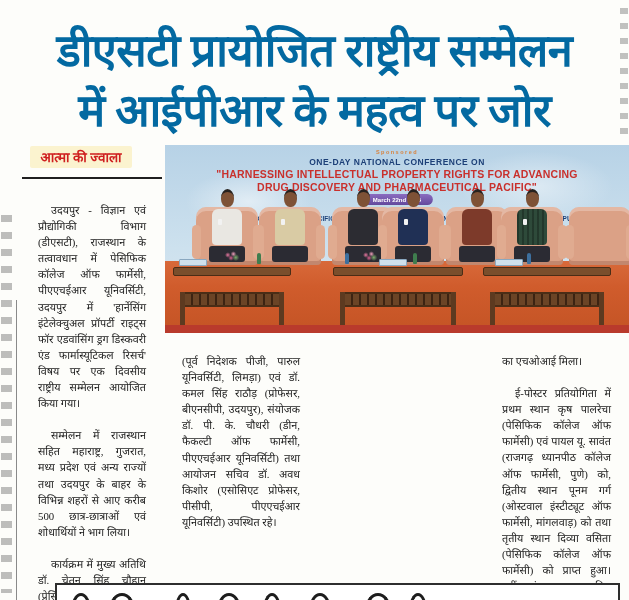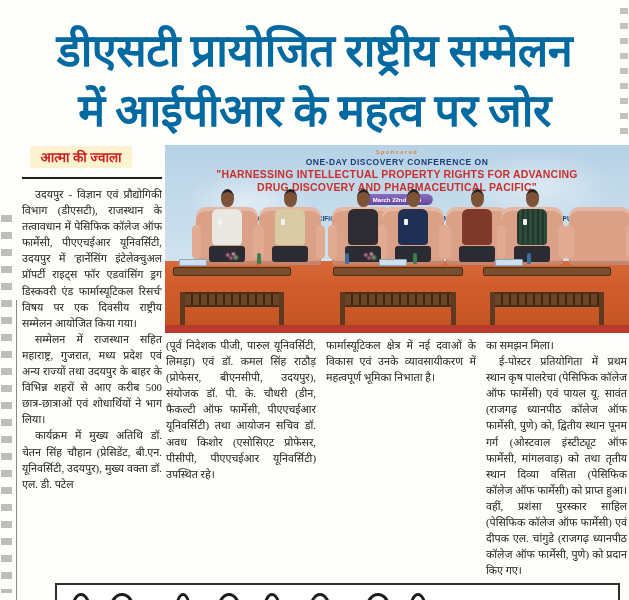--- a/index.html
+++ b/index.html
@@ -19,21 +19,21 @@
      background:repeating-linear-gradient(180deg,#666 0 6px,transparent 6px 15px);}
 
   
   .kicker{position:absolute;left:30px;top:146px;width:102px;padding:2px 0;text-align:center;
           background:#fbf3cf;color:#cf1f1f;font-weight:700;font-size:13.5px;border-radius:2px;
           font-family:"Liberation Serif",serif;}
   .kicker-rule{position:absolute;left:22px;top:177px;width:140px;height:2px;background:#1f1f1f;}
 
   
   .col{position:absolute;font-size:10.8px;line-height:16.1px;text-align:justify;overflow:hidden;}
-  .col p{margin:0;text-indent:13px;}
+  .col p{margin:16px;text-indent:13px;}
   .col p.cont{text-indent:0;}
   .col1{left:22px;top:186px;width:140px;height:414px;}
   .col2{left:166px;top:337px;width:150px;height:263px;}
   .col3{left:326px;top:337px;width:150px;height:263px;}
   .col4{left:486px;top:337px;width:141px;height:263px;}
 
   
   .photo{position:absolute;left:165px;top:145px;width:464px;height:188px;overflow:hidden;background:#c3d8e8;}
   .backdrop{position:absolute;inset:0;
      background:
@@ -117,21 +117,21 @@
   <div class="col col1">
     <p>उदयपुर - विज्ञान एवं प्रौद्योगिकी विभाग (डीएसटी), राजस्थान के तत्वावधान में पेसिफिक कॉलेज ऑफ फार्मेसी, पीएएचईआर यूनिवर्सिटी, उदयपुर में 'हार्नेसिंग इंटेलेक्चुअल प्रॉपर्टी राइट्स फॉर एडवांसिंग ड्रग डिस्कवरी एंड फार्मास्यूटिकल रिसर्च' विषय पर एक दिवसीय राष्ट्रीय सम्मेलन आयोजित किया गया।</p>
     <p>सम्मेलन में राजस्थान सहित महाराष्ट्र, गुजरात, मध्य प्रदेश एवं अन्य राज्यों तथा उदयपुर के बाहर के विभिन्न शहरों से आए करीब 500 छात्र-छात्राओं एवं शोधार्थियों ने भाग लिया।</p>
     <p>कार्यक्रम में मुख्य अतिथि डॉ. चेतन सिंह चौहान (प्रेसिडेंट, बी.एन. यूनिवर्सिटी, उदयपुर), मुख्य वक्ता डॉ. एल. डी. पटेल</p>
   </div>
 
   <div class="photo">
     <div class="backdrop"></div>
 
     <div class="bline b-sponsored">Sponsored</div>
-    <div class="bline b-conf">ONE-DAY DISCOVERY CONFERENCE ON</div>
+    <div class="bline b-conf">ONE-DAY NATIONAL CONFERENCE ON</div>
     <div class="bline b-title1">"HARNESSING INTELLECTUAL PROPERTY RIGHTS FOR ADVANCING</div>
     <div class="bline b-title2">DRUG DISCOVERY AND PHARMACEUTICAL PACIFIC"</div>
     <div class="b-pill">March 22nd 2025</div>
     <div class="bline b-orgby">Organised by</div>
     <div class="bline b-orgline">PACIFIC COLLEGE OF PHARMACY, PACIFIC ACADEMY OF HIGHER EDUCATION AND RESEARCH UNIVERSITY, UDAIPUR (RAJ.)</div>
 
     <div class="floor"></div>
 
     <div class="sofa" style="left:31px"></div>
     <div class="sofa" style="left:94px"></div>
@@ -209,24 +209,23 @@
         </div>
     </div>
 
     <div class="carpet"></div>
   </div>
 
   <div class="col col2">
     <p class="cont">(पूर्व निदेशक पीजी, पारुल यूनिवर्सिटी, लिमड़ा) एवं डॉ. कमल सिंह राठौड़ (प्रोफेसर, बीएनसीपी, उदयपुर), संयोजक डॉ. पी. के. चौधरी (डीन, फैकल्टी ऑफ फार्मेसी, पीएएचईआर यूनिवर्सिटी) तथा आयोजन सचिव डॉ. अवध किशोर (एसोसिएट प्रोफेसर, पीसीपी, पीएएचईआर यूनिवर्सिटी) उपस्थित रहे।</p>
   </div>
   <div class="col col3">
-    <p class="cont">फार्मास्यूटिकल क्षेत्र में नई दवाओं के विकास एवं उनके व्यावसायीकरण में महत्वपूर्ण भूमिका निभाता है।</p>
   </div>
   <div class="col col4">
-    <p class="cont">का समझन मिला।</p>
+    <p class="cont">का एचओआई मिला।</p>
     <p>ई-पोस्टर प्रतियोगिता में प्रथम स्थान कृष पालरेचा (पेसिफिक कॉलेज ऑफ फार्मेसी) एवं पायल यू. सावंत (राजगढ़ ध्यानपीठ कॉलेज ऑफ फार्मेसी, पुणे) को, द्वितीय स्थान पूनम गर्ग (ओस्टवाल इंस्टीट्यूट ऑफ फार्मेसी, मांगलवाड़) को तथा तृतीय स्थान दिव्या वसिता (पेसिफिक कॉलेज ऑफ फार्मेसी) को प्राप्त हुआ। वहीं, प्रशंसा पुरस्कार साहिल (पेसिफिक कॉलेज ऑफ फार्मेसी) एवं दीपक एल. चांगुडे (राजगढ़ ध्यानपीठ कॉलेज ऑफ फार्मेसी, पुणे) को प्रदान किए गए।</p>
   </div>
 
   <div class="bottom-box">
     <span class="glyph" style="left:14px;width:14px"></span>
     <span class="glyph" style="left:52px;width:20px"></span>
     <span class="glyph" style="left:118px;width:10px"></span>
     <span class="glyph" style="left:160px;width:18px"></span>
     <span class="glyph" style="left:206px;width:12px"></span>
     <span class="glyph" style="left:252px;width:16px"></span>

